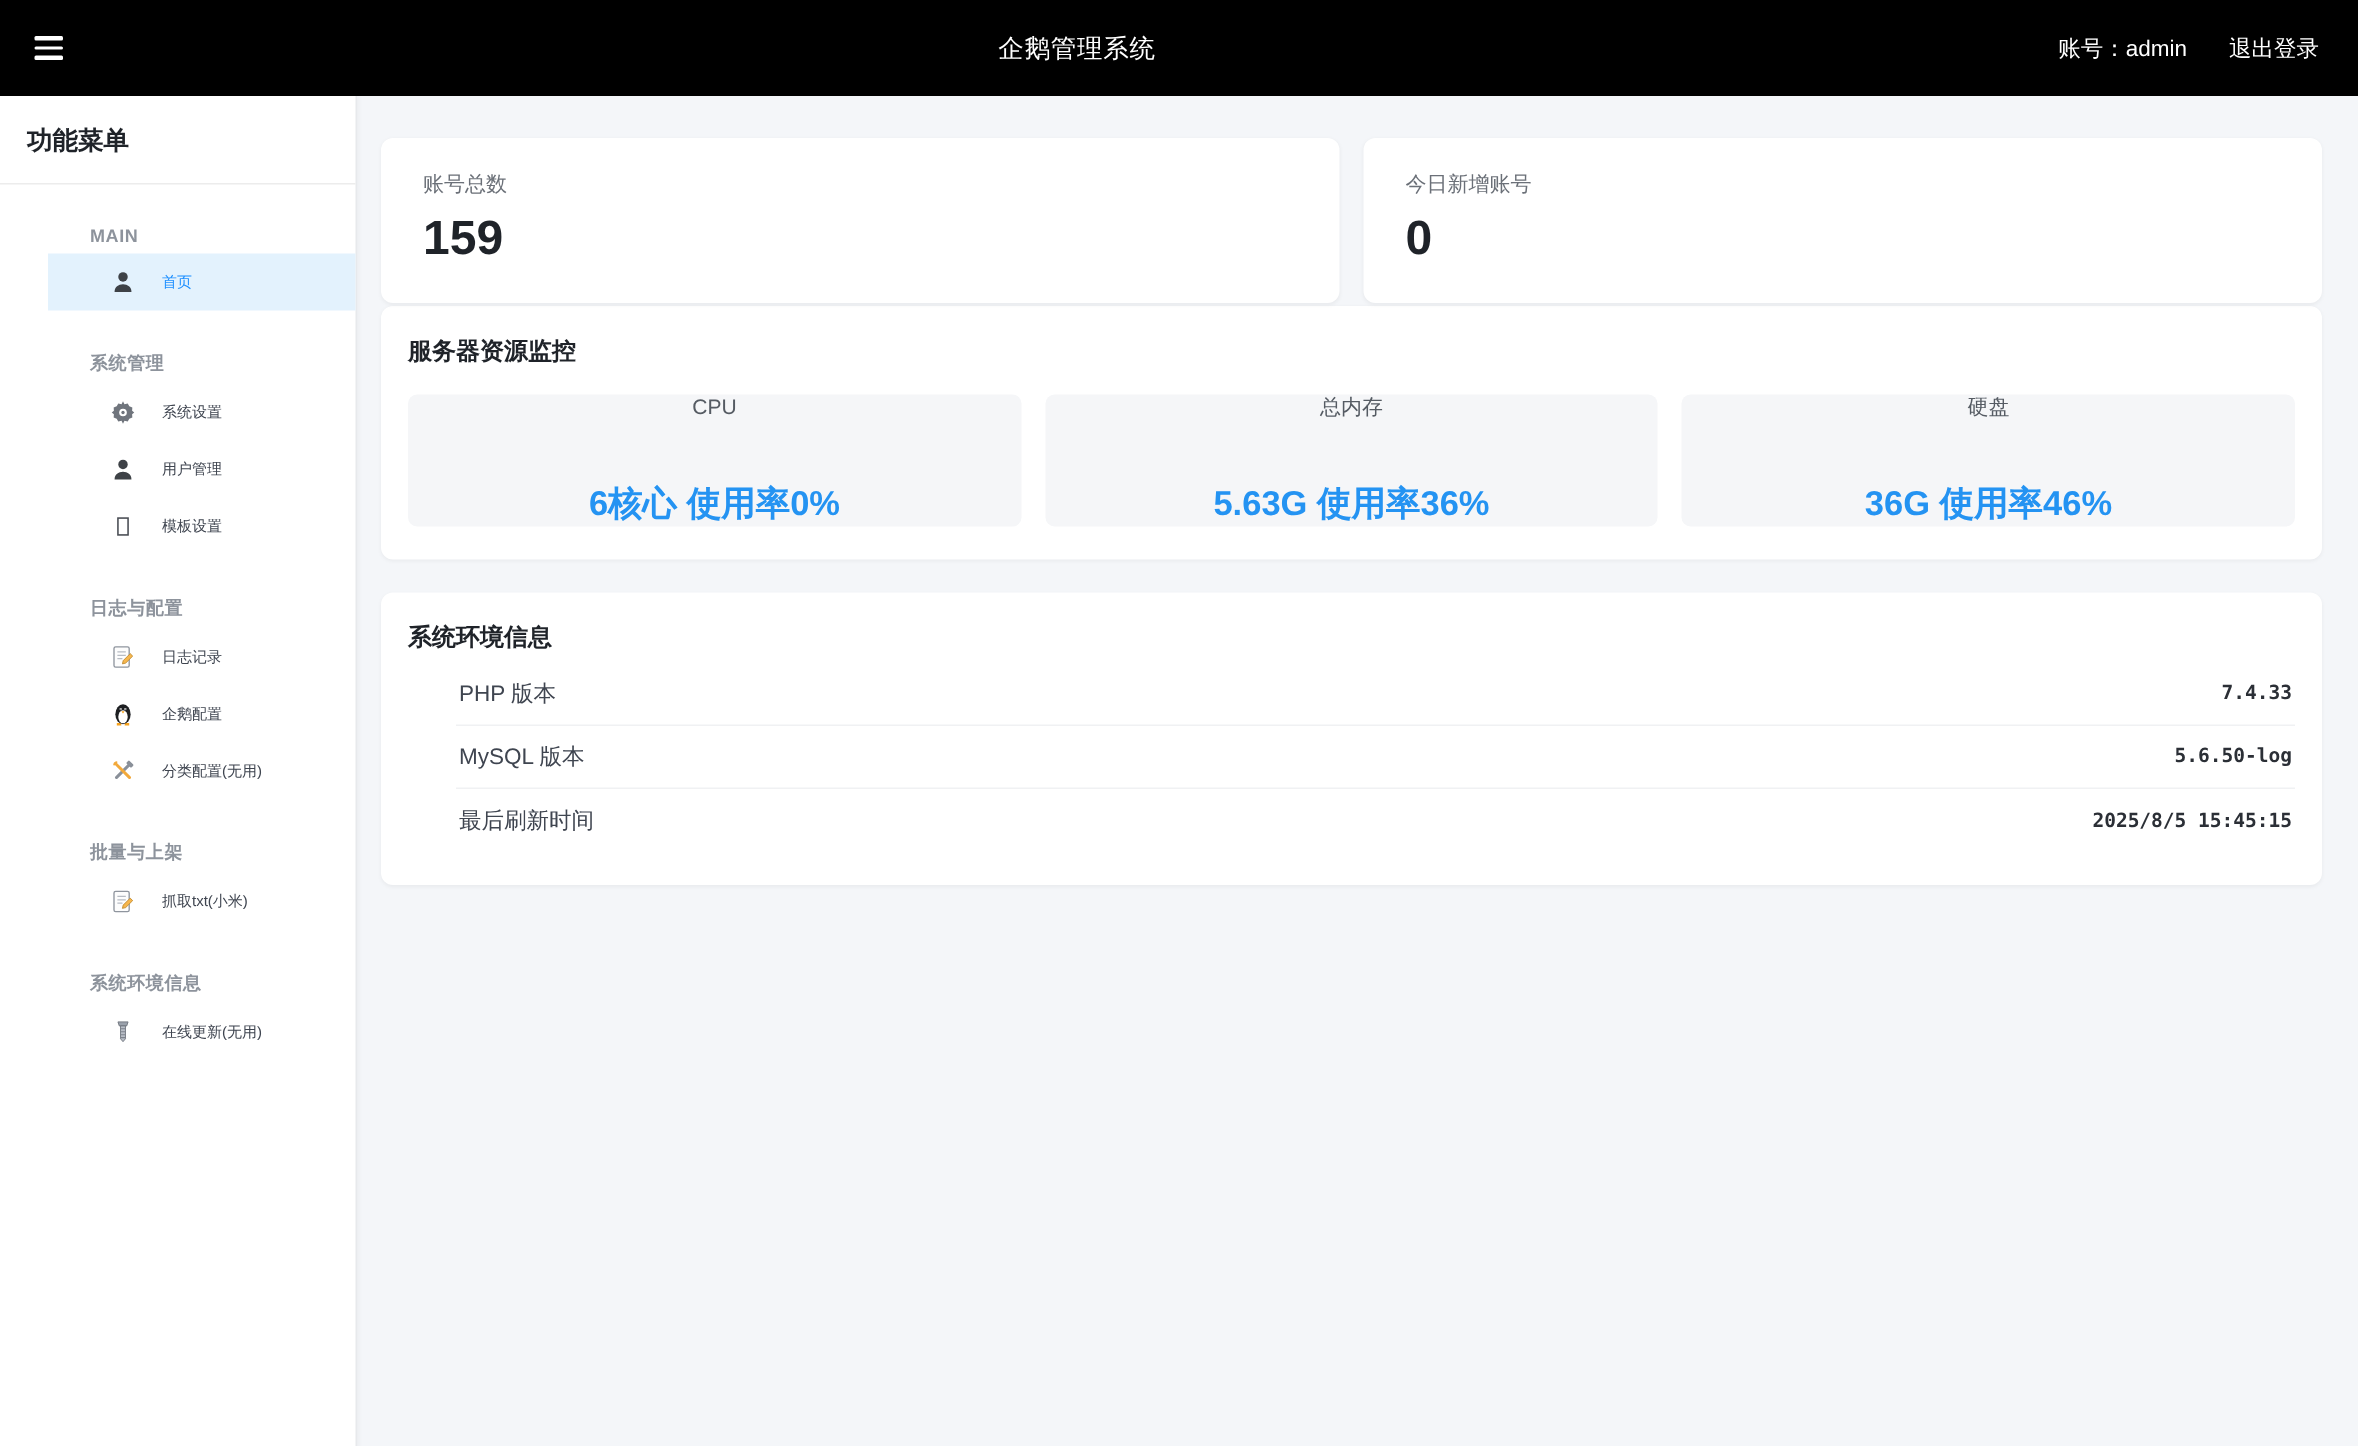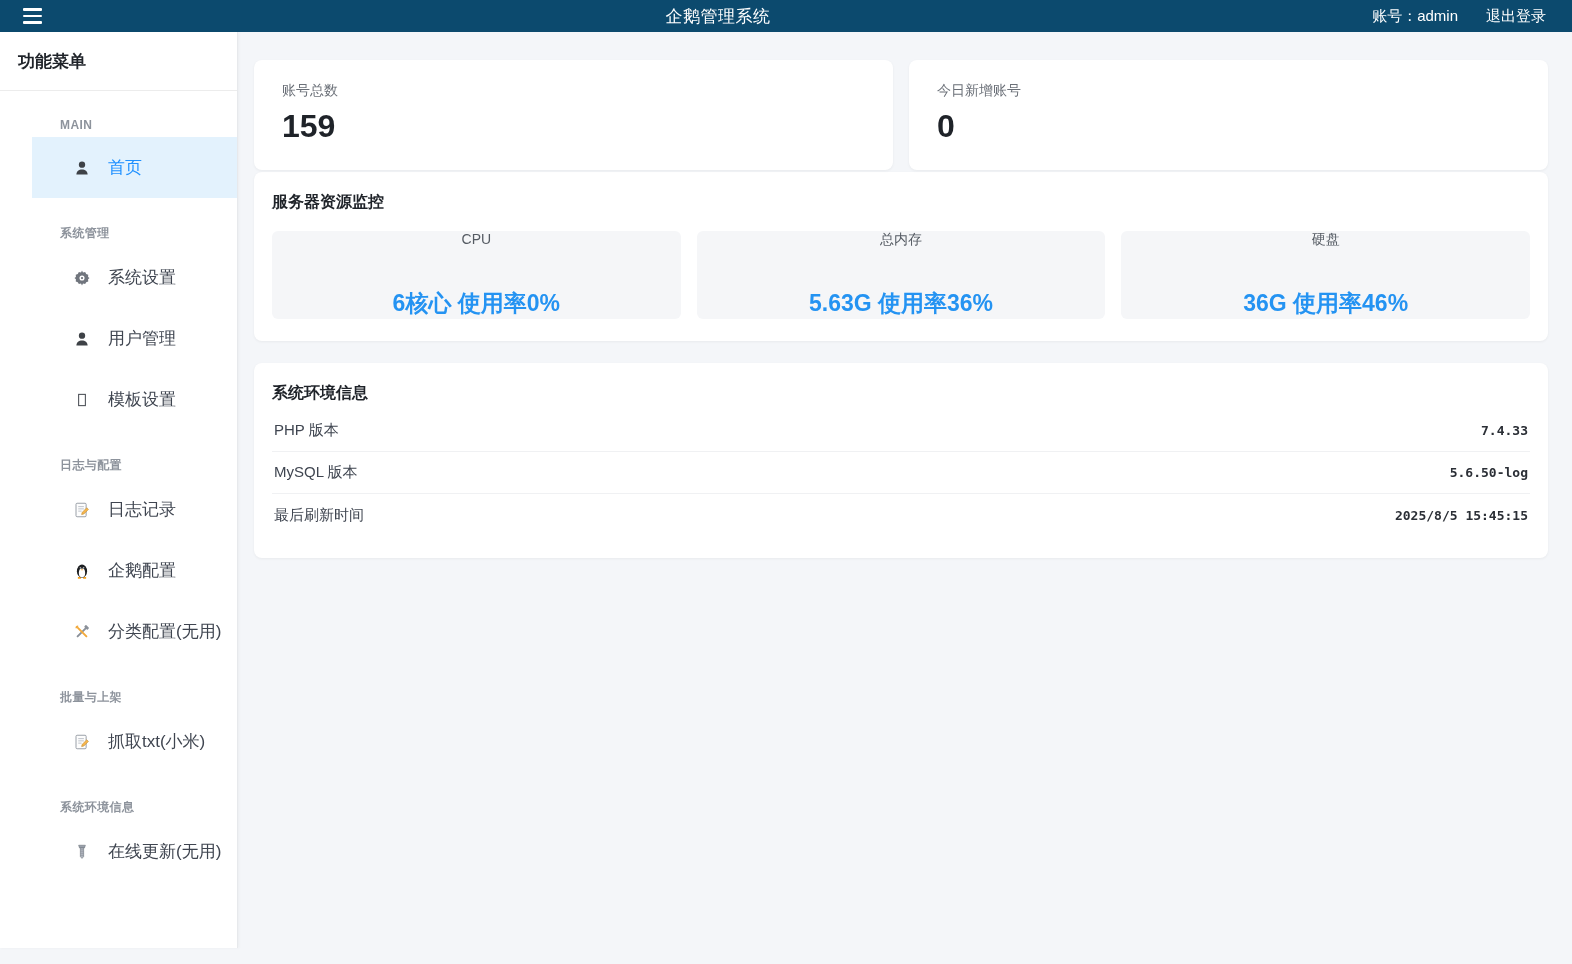--- a/index.html
+++ b/index.html
@@ -5,21 +5,21 @@
   * { margin:0; padding:0; box-sizing:border-box; }
   html,body { width:1572px; height:964px; overflow:hidden; }
   body {
     font-family:"Liberation Sans","DejaVu Sans",sans-serif;
     background:#f4f6f9;
     color:#333;
   }
 
   
   .header {
-    height:32px; background:#0c4a6e; color:#fff;
+    height:64px; background:#000000; color:#fff;
     display:flex; align-items:center;
   }
   .hamburger {
     width:64px; height:48px; display:flex; flex-direction:column;
     align-items:center; justify-content:center; gap:4px; cursor:pointer;
   }
   .hamburger span { display:block; width:19px; height:2.5px; background:#fff; border-radius:1px; }
   .header-title { flex:1; text-align:center; font-size:17px; font-weight:500; letter-spacing:.5px; }
   .header-right { display:flex; align-items:center; gap:28px; padding-right:26px; font-size:15px; }
   .header-account { font-weight:500; }
@@ -37,21 +37,21 @@
     font-size:17px; font-weight:bold; color:#1f2329;
     padding:18px 18px 17px 18px; border-bottom:1px solid #ececec;
   }
   .nav-section { margin-top:27px;padding-left:32px; }
   .nav-section-label {
     font-size:12px; font-weight:bold; color:#8d939c;
     letter-spacing:.4px; padding:0 28px; margin-bottom:5px;
   }
   .nav-item {
     display:flex; align-items:center; gap:16px;
-    height:61px; padding-left:40px; font-size:17px; color:#3f4550;
+    height:38px; padding-left:40px; font-size:10px; color:#3f4550;
     cursor:pointer;
   }
   .nav-item.active { background:#e3f2fd; color:#1e90ff; }
   .nav-icon { width:20px; height:20px; display:flex; align-items:center; justify-content:center; flex-shrink:0; }
   .nav-icon svg { width:18px; height:18px; }
 
   
   .main { flex:1; padding:28px 24px 0 16px; }
 
   .stat-row { display:flex; gap:16px; margin-bottom:2px; }
@@ -69,21 +69,21 @@
   .panel-title { font-size:16px; font-weight:bold; color:#1f2329; }
 
   .metric-row { display:flex; gap:16px; margin-top:18px; }
   .metric-card {
     flex:1; background:#f5f6f8; border-radius:6px; height:88px;
     display:flex; flex-direction:column; align-items:center; justify-content:space-between; gap:9px;
   }
   .metric-label { font-size:14px; color:#555b63; }
   .metric-value { font-size:23px; font-weight:bold; color:#2493f2; }
 
-  .info-rows { margin-top:6px; }
+  .info-rows { margin-top:6px;margin-left:32px; }
   .info-row {
     display:flex; justify-content:space-between; align-items:center;
     height:42px; border-bottom:1px solid #f0f1f3; padding:0 2px;
   }
   .info-row:last-child { border-bottom:none; }
   .info-label { font-size:15px; color:#3f4550; }
   .info-value { font-family:"DejaVu Sans Mono","Liberation Mono",monospace; font-size:13px; color:#2b2f36;font-weight:bold; }
 </style>
 </head>
 <body>

